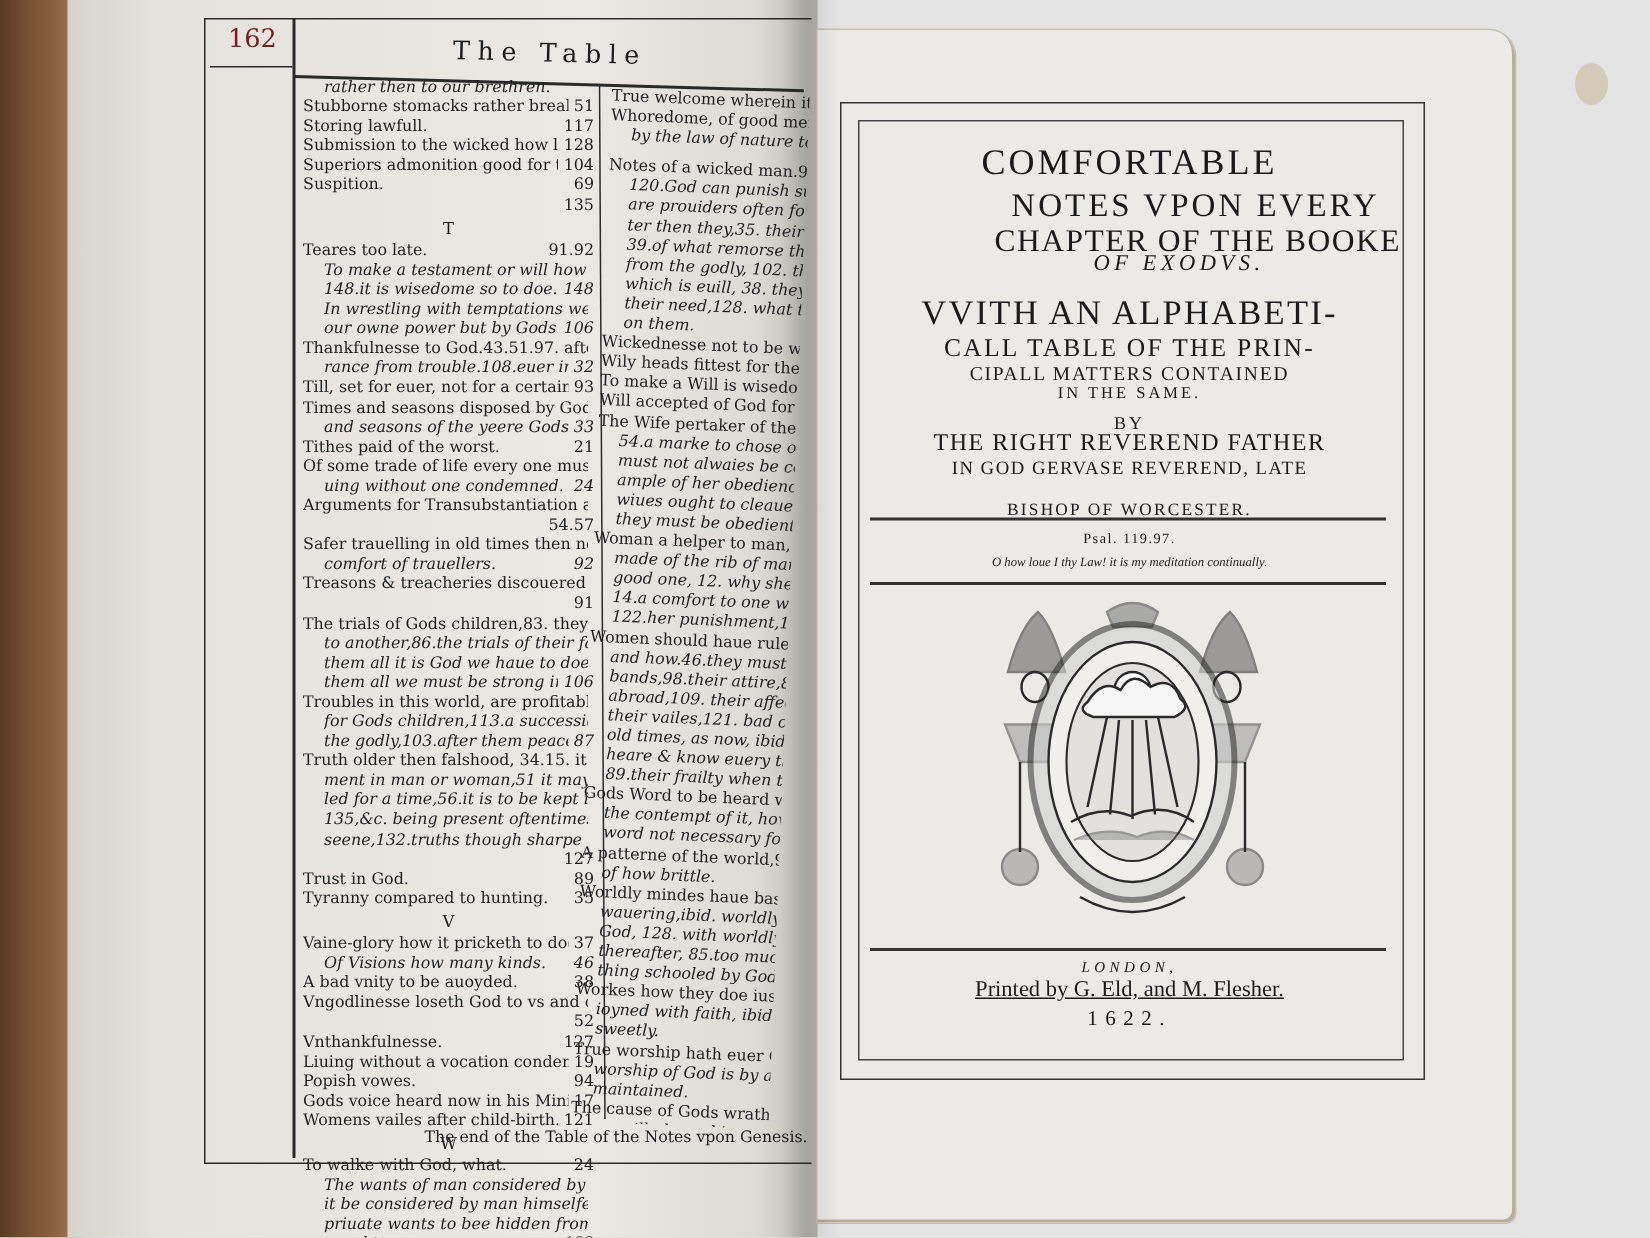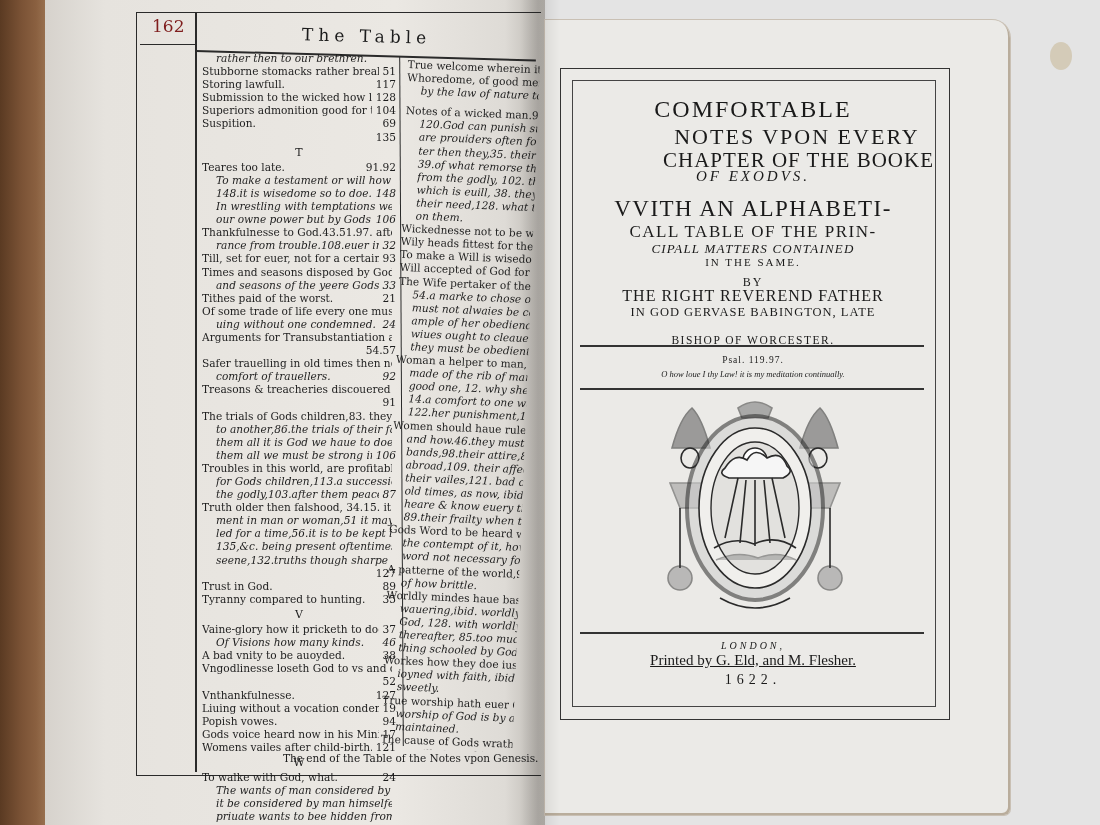--- a/index.html
+++ b/index.html
@@ -448,30 +448,30 @@
 
 <div class="footer-line">The end of the Table of the Notes vpon Genesis.</div>
 <div class="gutter-shadow"></div>
 
 <div class="tp-frame"></div>
 <div class="tp-inner"></div>
 
 <div class="tp" style="top:96px;font-size:24px;letter-spacing:2px;">COMFORTABLE</div>
 <div class="tp" style="top:124px;font-size:22px;letter-spacing:2px;padding-left:44px;">NOTES VPON EVERY</div>
 <div class="tp" style="top:148px;font-size:21px;letter-spacing:1px;text-align:right;">CHAPTER OF THE BOOKE</div>
-<div class="tp" style="top:168px;font-size:15px;font-style:italic;letter-spacing:3px;">OF EXODVS.</div>
+<div class="tp" style="top:168px;font-size:15px;font-style:italic;letter-spacing:3px;margin-left:33px;">OF EXODVS.</div>
 
 <div class="tp" style="top:196px;font-size:23px;letter-spacing:1.5px;">VVITH AN ALPHABETI-</div>
 <div class="tp" style="top:222px;font-size:17px;letter-spacing:1.5px;">CALL TABLE OF THE PRIN-</div>
-<div class="tp" style="top:241px;font-size:13px;letter-spacing:1.2px;font-style:italic;">CIPALL MATTERS CONTAINED</div>
+<div class="tp" style="top:241px;font-size:13px;letter-spacing:1.2px;">CIPALL MATTERS CONTAINED</div>
 <div class="tp" style="top:256px;font-size:11px;letter-spacing:2px;">IN THE SAME.</div>
 
 <div class="tp" style="top:275px;font-size:12px;letter-spacing:2px;">BY</div>
 <div class="tp" style="top:287px;font-size:16px;letter-spacing:1px;">THE RIGHT REVEREND FATHER</div>
-<div class="tp" style="top:305px;font-size:12.5px;letter-spacing:1px;">IN GOD GERVASE BABINGTON, LATE</div>
+<div class="tp" style="top:305px;font-size:12.5px;letter-spacing:1px;">IN GOD GERVASE REVEREND, LATE</div>
 <div class="tp" style="top:334px;font-size:11.5px;letter-spacing:1.5px;">BISHOP OF WORCESTER.</div>
 
 <div class="hr" style="top:345px;"></div>
 <div class="tp" style="top:355px;font-size:9.5px;letter-spacing:1px;">Psal. 119.97.</div>
 <div class="tp" style="top:369px;font-size:8.5px;font-style:italic;">O how loue I thy Law! it is my meditation continually.</div>
 <div class="hr" style="top:388px;"></div>
 
 <svg class="emblem" viewBox="0 0 210 220">
   <g fill="none" stroke="#2a2a2a" stroke-width="1.6">
 

